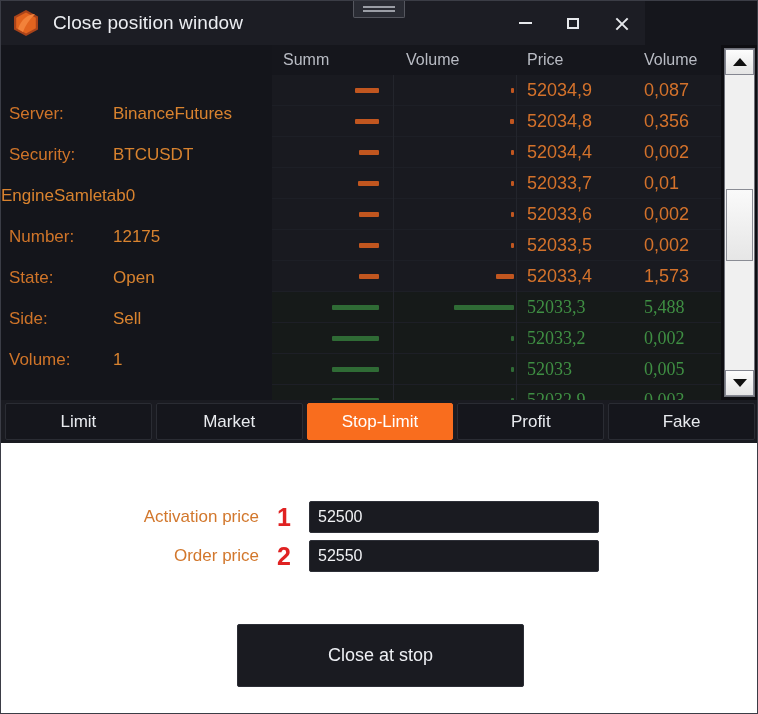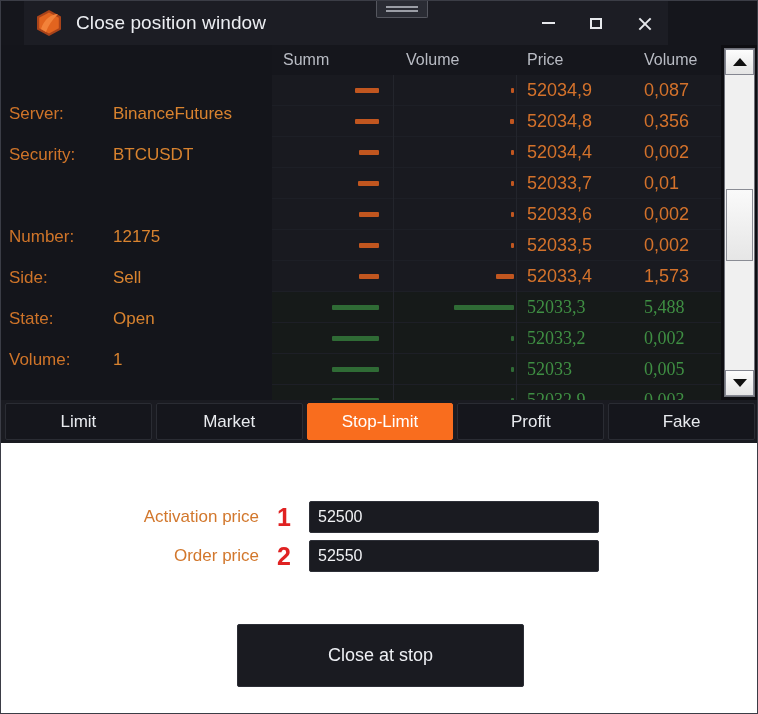--- a/index.html
+++ b/index.html
@@ -14,21 +14,21 @@
     width: 758px; height: 714px;
     background: #15161c;
     border: 1px solid #3b3d46;
     overflow: hidden;
   }
 
   
   .titlebar {
     position: absolute; left: 0; top: 0; width: 644px; height: 44px;
     background: #1c1d24;
-    display: flex; align-items: center; margin-left: 23px;
+    display: flex; align-items: center;
   }
   .logo { width: 30px; height: 30px; margin-left: 10px; position: relative; flex: none; }
   .logo svg { display: block; }
   .title-text {
     margin-left: 12px;
     color: #eceef2; font-size: 19px; letter-spacing: .1px;
     white-space: nowrap;
   }
   .grip {
     position: absolute; left: 352px; top: 0px;
@@ -210,32 +210,33 @@
     <div class="info" id="info-panel">
         <div class="info-row">
           <div class="info-key">Server:</div>
           <div class="info-val">BinanceFutures</div>
         </div>
         <div class="info-row">
           <div class="info-key">Security:</div>
           <div class="info-val">BTCUSDT</div>
         </div>
         <div class="info-row">
+          <div class="info-val">EngineSamletab0</div>
         </div>
         <div class="info-row">
           <div class="info-key">Number:</div>
           <div class="info-val">12175</div>
         </div>
         <div class="info-row">
+          <div class="info-key">State:</div>
+          <div class="info-val">Open</div>
+        </div>
+        <div class="info-row">
           <div class="info-key">Side:</div>
           <div class="info-val">Sell</div>
-        </div>
-        <div class="info-row">
-          <div class="info-key">State:</div>
-          <div class="info-val">Open</div>
         </div>
         <div class="info-row">
           <div class="info-key">Volume:</div>
           <div class="info-val">1</div>
         </div>
       </div>
 
     <div class="book">
       <div class="book-head">
         <div class="c-summ">Summ</div>

